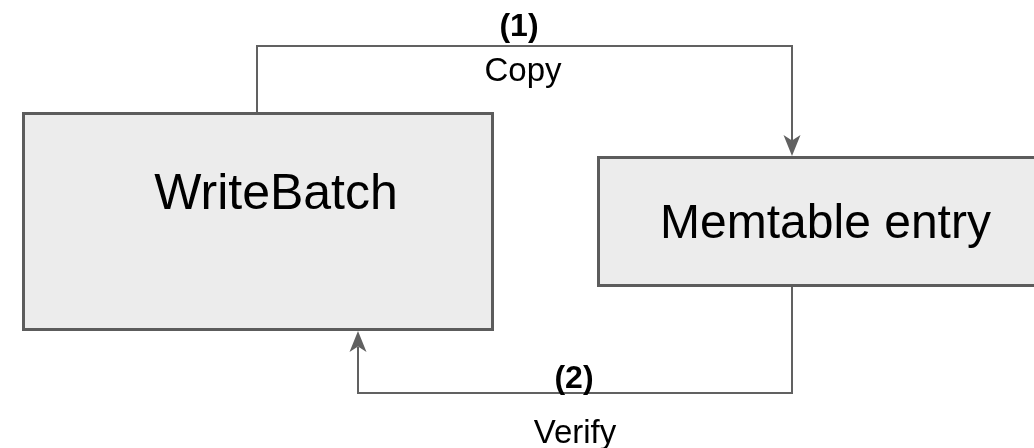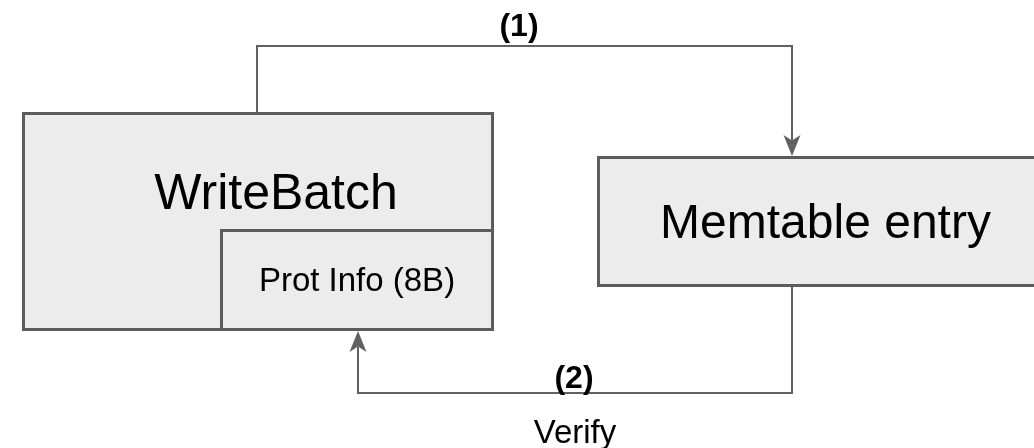--- a/index.html
+++ b/index.html
@@ -93,26 +93,24 @@
     <polyline class="edge-line" points="257,112 257,46 792,46 792,141"></polyline>
     <polygon class="arrowhead" points="792,156 783.5,135 792,140.5 800.5,135"></polygon>
 
     <polyline class="edge-line" points="792,287 792,393 358,393 358,347"></polyline>
     <polygon class="arrowhead" points="358,331 349.5,352 358,346.5 366.5,352"></polygon>
   </svg>
 
   <div id="writebatch-box" class="box"></div>
   <div id="writebatch-label">WriteBatch</div>
 
-  <div id="prot-info-box" class="box">
-    <span>Prot Info (8B)</span>
-  </div>
 
   <div id="memtable-box" class="box">
     <span>Memtable entry</span>
   </div>
 
   <div id="copy-step-label" class="edge-label edge-step">(1)</div>
+  <div id="copy-verb-label" class="edge-label edge-verb">Copy</div>
 
   <div id="verify-step-label" class="edge-label edge-step">(2)</div>
   <div id="verify-verb-label" class="edge-label edge-verb">Verify</div>
 
 </div>
 
 </body></html>

